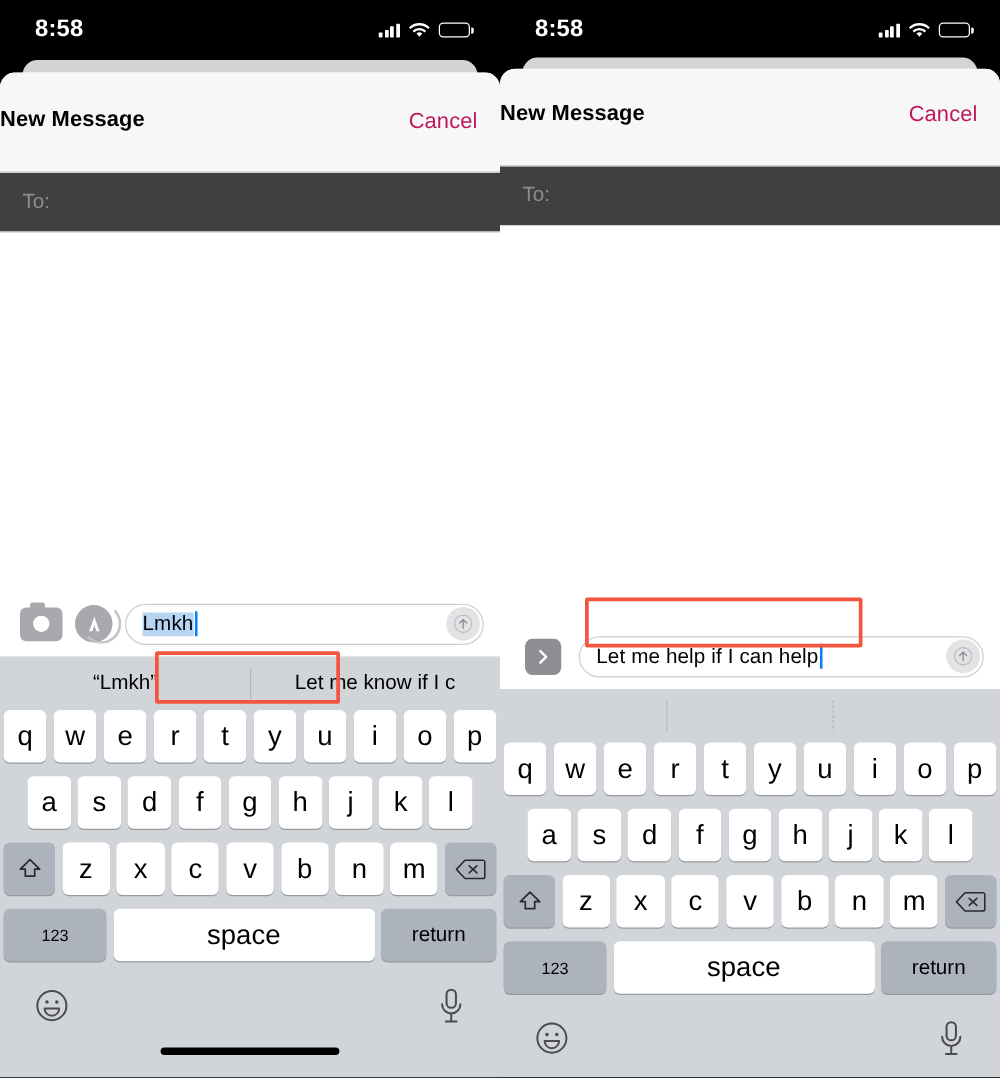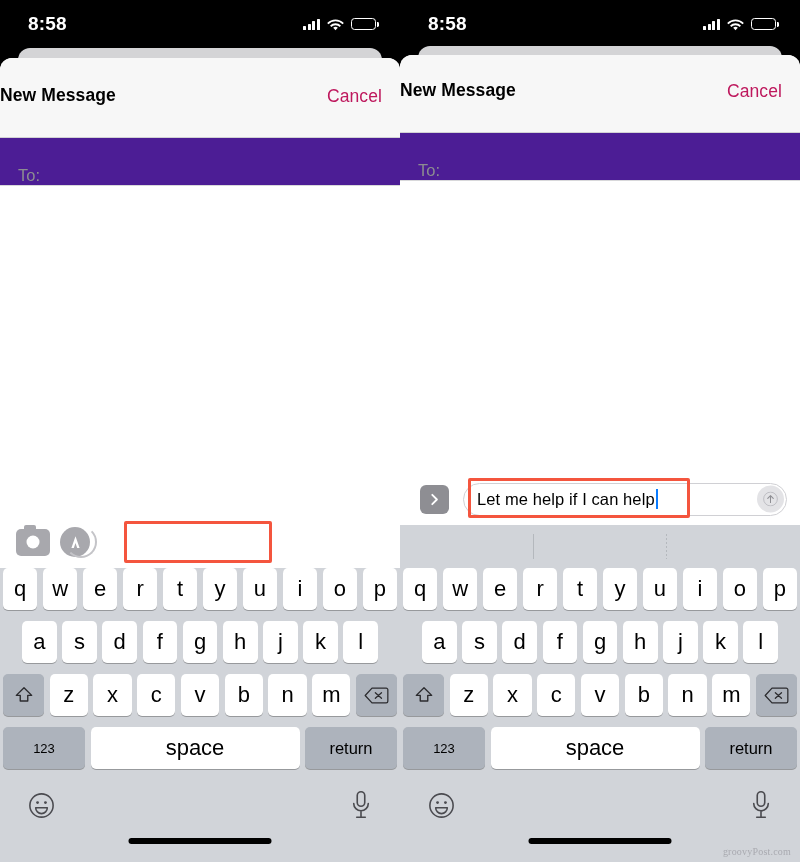--- a/index.html
+++ b/index.html
@@ -80,24 +80,24 @@
   }
   .sheet.right-sheet .nav-title { top: 25px; }
   .nav-cancel {
     position: absolute; right: 18px; top: 28px;
     font-size: 17.5px; color: #be185d; letter-spacing: .1px;
   }
   .sheet.right-sheet .nav-cancel { top: 26px; }
 
   .to-row {
     height: 48px; flex: 0 0 auto;
-    display: flex; align-items: flex-end;
+    display: flex; align-items: center;
     padding-left: 18px;
     border-bottom: .5px solid #d8d8da;
-    background: #4c1d95;
+    background: #404040;
   }
   .to-label { font-size: 16.5px; color: #8c8c91; }
 
   .msg-body { flex: 1 1 auto; background: #fff; }
 
   
   .composebar {
     flex: 0 0 auto; height: 52px; background: #fff;
     display: flex; align-items: center; gap: 10px;
     padding: 0 13px 0 16px;
@@ -288,23 +288,39 @@
           </span>
         <span class="icon-btn">
           <span class="appstore">
             <svg viewBox="0 0 24 24">
                 <path d="M12 4.2 17.2 19h-3.1L12 12.6 9.9 19H6.8L12 4.2Z" fill="#fff"></path>
                 <path d="M7.6 15.1h8.8v1.7H7.6z" fill="#fff" opacity="0"></path>
               </svg>
             <span class="appstore-ring"></span>
           </span>
         </span>
+        <span class="field-wrap">
+          <span class="textfield">
+            <span class="tf-text highlighted" title="iMessage">Lmkh</span>
+              <span class="caret"></span>
+          </span>
+          <span class="send-btn">
+            <svg viewBox="0 0 24 24">
+                <circle cx="12" cy="12" r="11" fill="none" stroke="#b9b9bf" stroke-width="1.4"></circle>
+                <path d="M12 6.6 12 17.4M12 6.6 7.6 11M12 6.6 16.4 11" fill="none" stroke="#8e8e93" stroke-width="1.7" stroke-linecap="round" stroke-linejoin="round"></path>
+              </svg>
+          </span>
+        </span>
       </div>
 
       <div class="keyboard">
+        <div class="suggestbar">
+          <div class="sug">“Lmkh”</div>
+          <div class="sug">Let me know if I c</div>
+        </div>
 
         <div class="krow r1">
           <div class="key">q</div>
           <div class="key">w</div>
           <div class="key">e</div>
           <div class="key">r</div>
           <div class="key">t</div>
           <div class="key">y</div>
           <div class="key">u</div>
           <div class="key">i</div>
@@ -505,23 +521,19 @@
               </svg>
           </span>
           <span class="mic">
             <svg viewBox="0 0 20 28">
                 <rect x="6.5" y="1.6" width="7" height="13.6" rx="3.5" fill="none" stroke="#4a4a4f" stroke-width="1.5"></rect>
                 <path d="M3.2 12.6a6.8 6.8 0 0 0 13.6 0M10 19.4v5.6M6 25.4h8" fill="none" stroke="#4a4a4f" stroke-width="1.5" stroke-linecap="round"></path>
               </svg>
           </span>
         </div>
 
-        <div class="homebar-area">
-          <div class="homebar"></div>
-          <div class="watermark">groovyPost.com</div>
-        </div>
       </div>
     </div>
 
     <div class="callout" style="left:68px; top:478px; width:222px; height:40px;"></div>
   </div>
 
 </div>
 
 </body></html>

